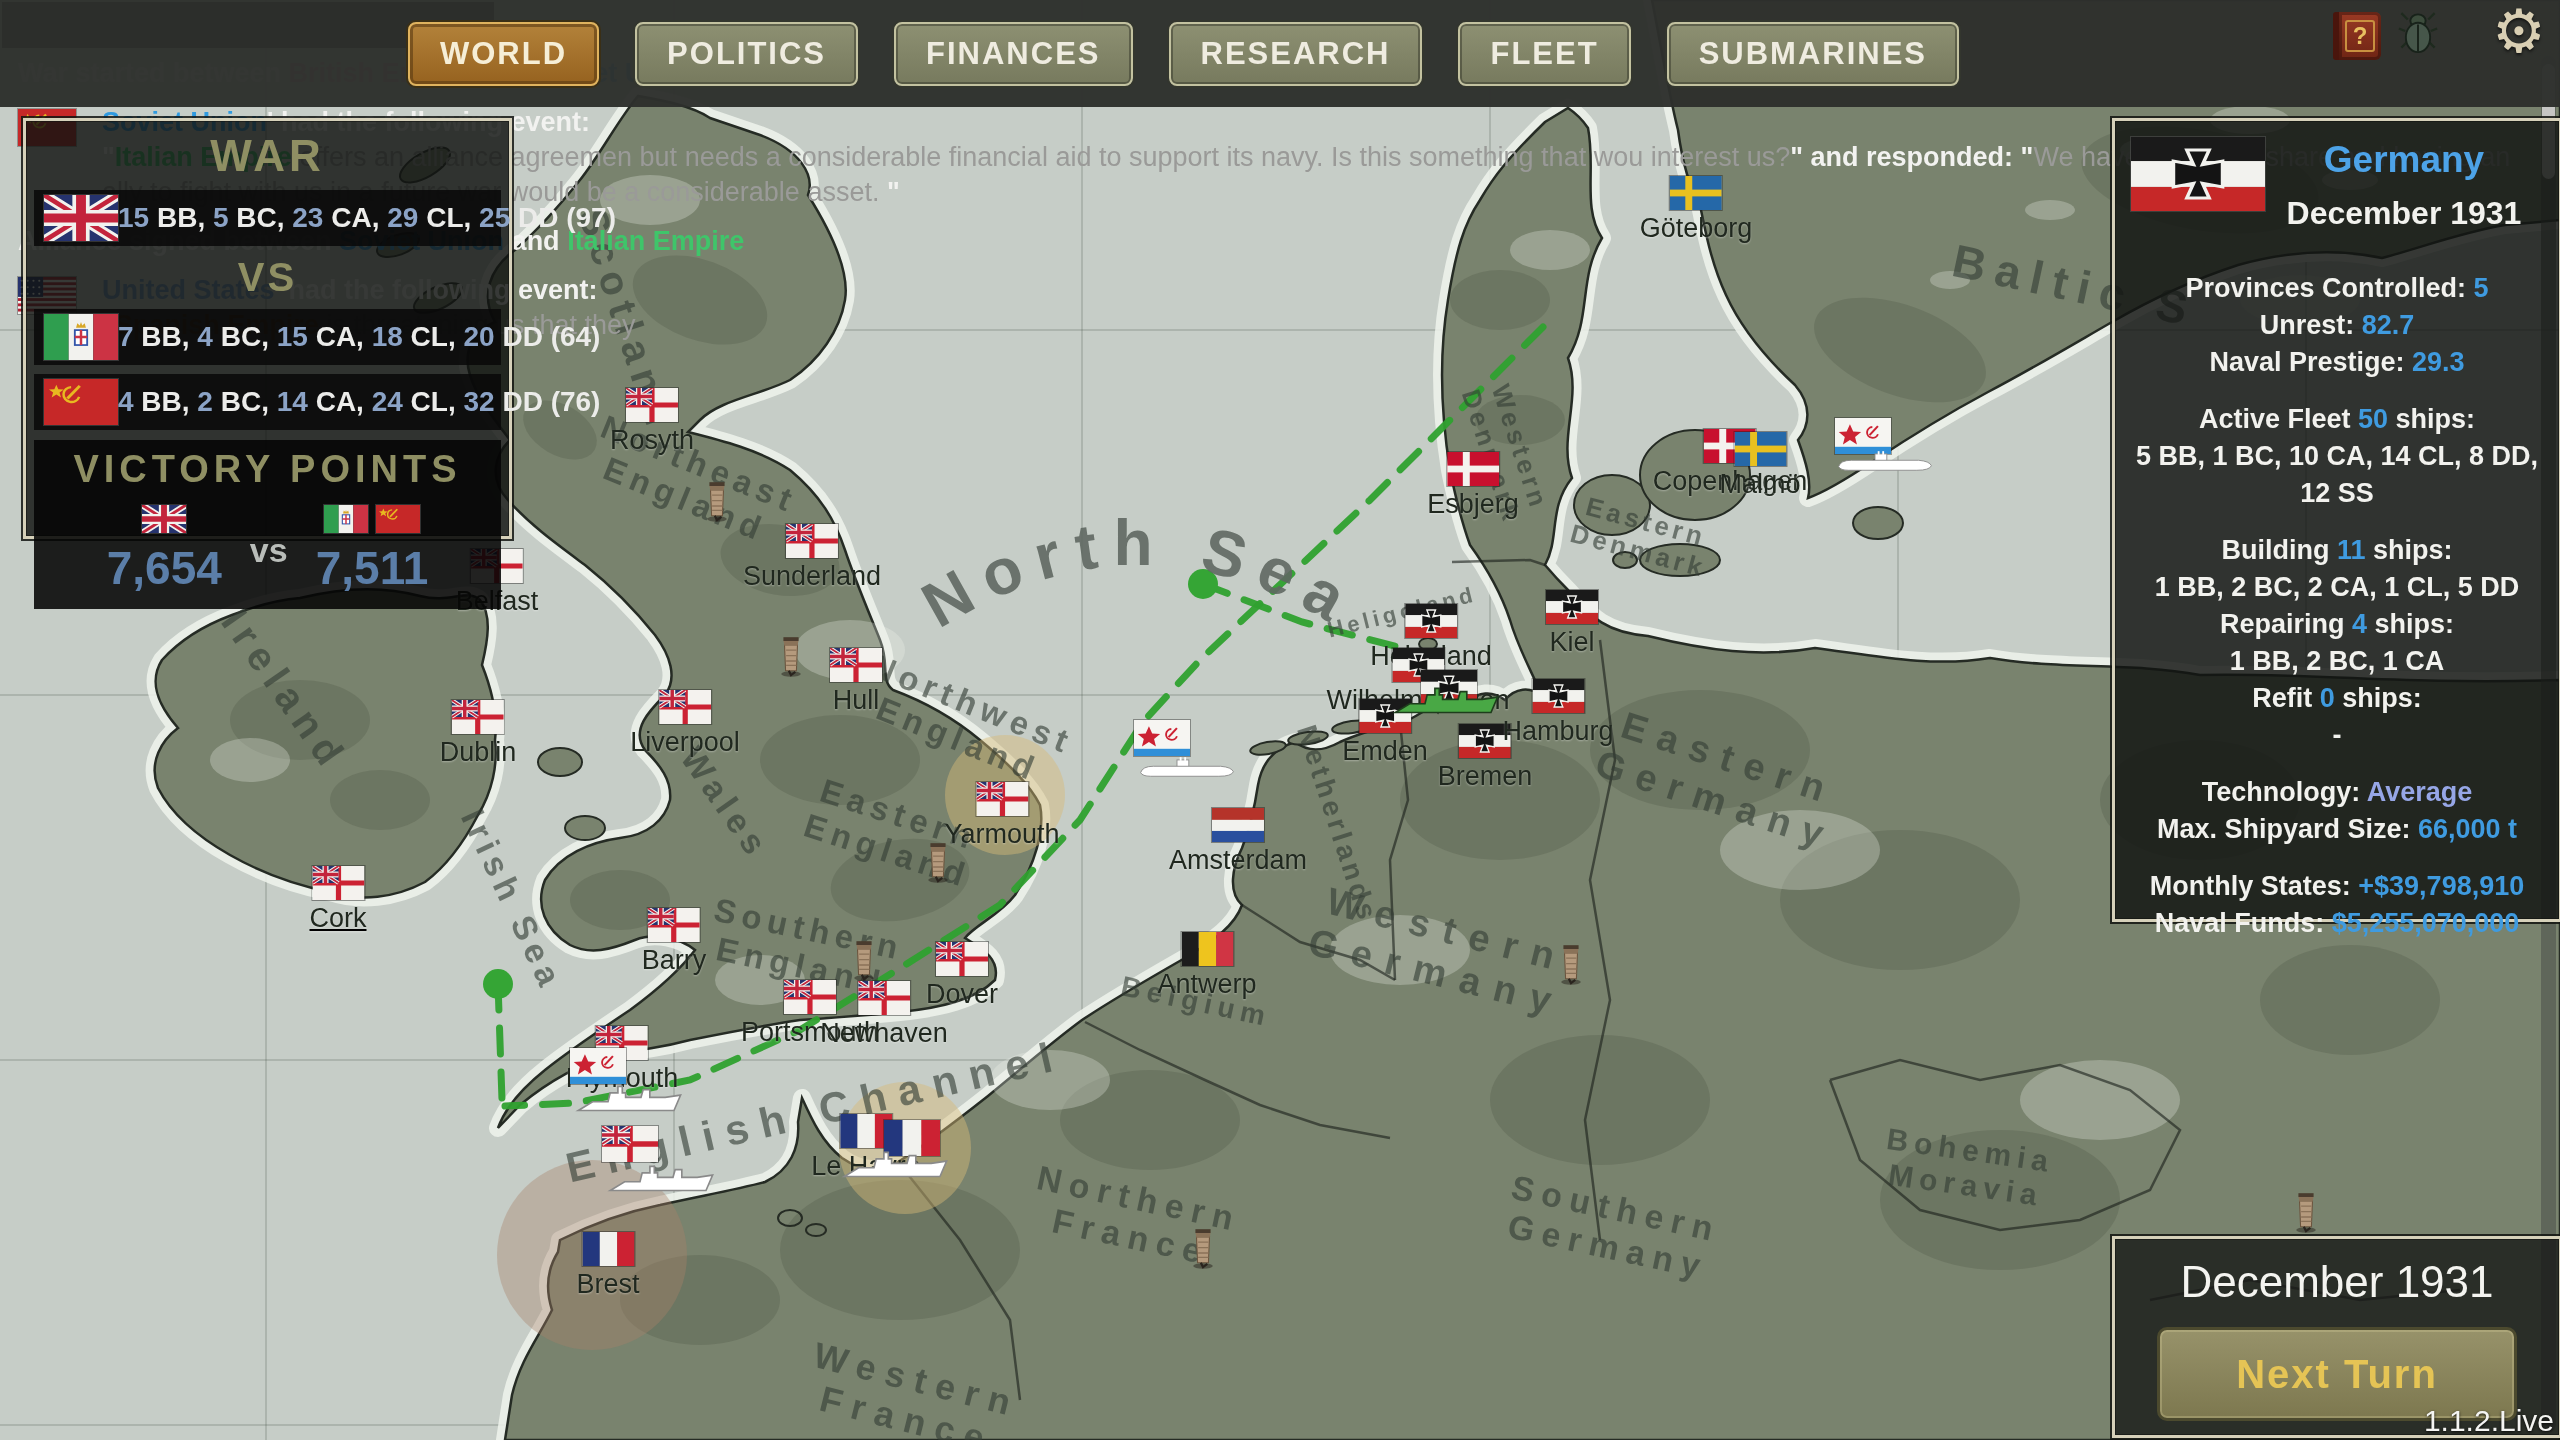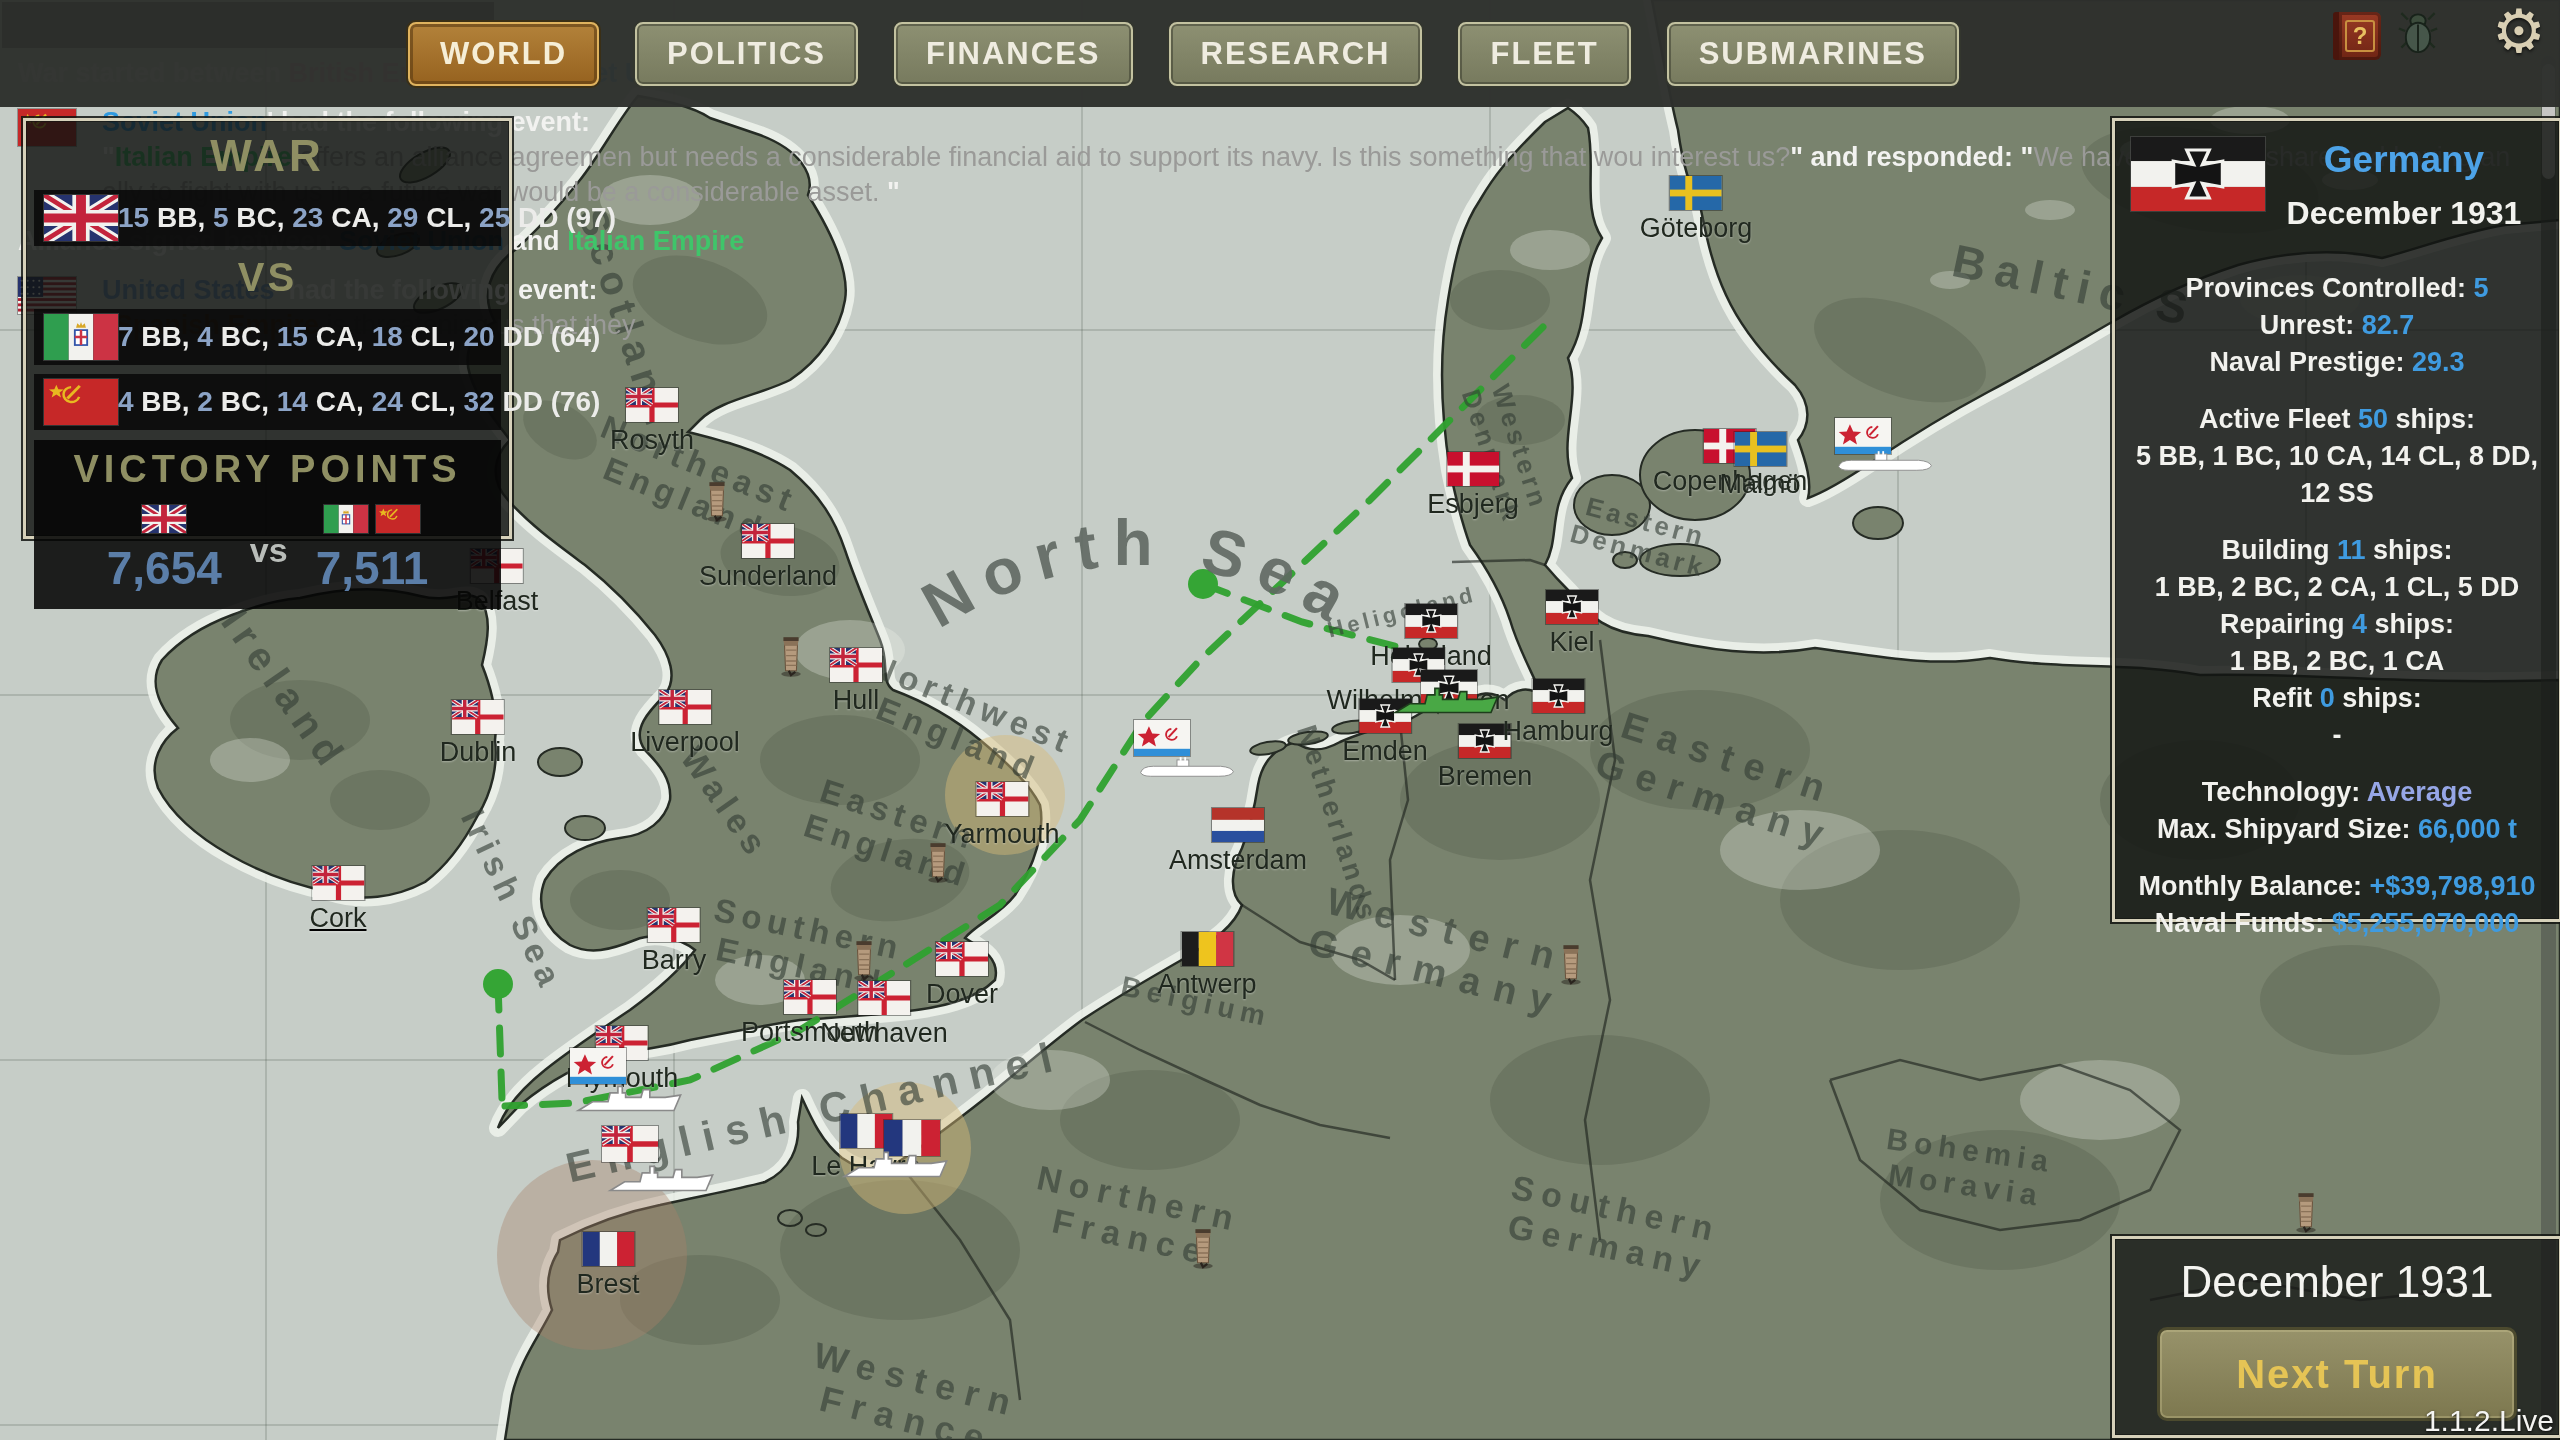--- a/index.html
+++ b/index.html
@@ -255,21 +255,21 @@
    <g transform="scale(0.5)">
                 <rect width="60" height="40" fill="#26336e"></rect>
 <path d="M0 0 L60 40 M60 0 L0 40" stroke="#f2f2ee" stroke-width="9"></path>
 <path d="M0 0 L60 40 M60 0 L0 40" stroke="#c3243c" stroke-width="4"></path>
 <path d="M30 0 V40 M0 20 H60" stroke="#f2f2ee" stroke-width="14"></path>
 <path d="M30 0 V40 M0 20 H60" stroke="#c3243c" stroke-width="8"></path>
               </g>
             </svg></div>
     <div class="pname">Rosyth</div>
         </div>
-        <div class="port" style="left: 768px; top: 558px;">
+        <div class="port" style="left: 812px; top: 558px;">
           <div class="pflag"><svg viewBox="0 0 60 40" width="100%" height="100%" preserveAspectRatio="none">
               <rect width="60" height="40" fill="#f4f2ee"></rect>
    <path d="M30 0 V40" stroke="#cc2233" stroke-width="6"></path>
               <path d="M0 20 H60" stroke="#cc2233" stroke-width="6"></path>
    <g transform="scale(0.5)">
                 <rect width="60" height="40" fill="#26336e"></rect>
 <path d="M0 0 L60 40 M60 0 L0 40" stroke="#f2f2ee" stroke-width="9"></path>
 <path d="M0 0 L60 40 M60 0 L0 40" stroke="#c3243c" stroke-width="4"></path>
 <path d="M30 0 V40 M0 20 H60" stroke="#f2f2ee" stroke-width="14"></path>
 <path d="M30 0 V40 M0 20 H60" stroke="#c3243c" stroke-width="8"></path>
@@ -822,21 +822,21 @@
         <div class="cpline"><span class="cv-w">Building </span><span class="cv-b">11</span><span class="cv-w"> ships:</span></div>
         <div class="cpline"><span class="cv-w">1 BB, 2 BC, 2 CA, 1 CL, 5 DD</span></div>
         <div class="cpline"><span class="cv-w">Repairing </span><span class="cv-b">4</span><span class="cv-w"> ships:</span></div>
         <div class="cpline"><span class="cv-w">1 BB, 2 BC, 1 CA</span></div>
         <div class="cpline"><span class="cv-w">Refit </span><span class="cv-b">0</span><span class="cv-w"> ships:</span></div>
         <div class="cpline"><span class="cv-w">-</span></div>
         <div class="cpline spacer"></div>
         <div class="cpline"><span class="cv-w">Technology: </span><span class="cv-p">Average</span></div>
         <div class="cpline"><span class="cv-w">Max. Shipyard Size: </span><span class="cv-b">66,000 t</span></div>
         <div class="cpline spacer"></div>
-        <div class="cpline"><span class="cv-w">Monthly Balance: </span><span class="cv-b">+$39,798,910</span></div>
+        <div class="cpline"><span class="cv-w">Monthly States: </span><span class="cv-b">+$39,798,910</span></div>
         <div class="cpline"><span class="cv-w">Naval Funds: </span><span class="cv-b">$5,255,070,000</span></div>
       </div>
   </div>
 
   <div id="logpanel">
     <div id="loghead">
       <div id="logmin">—</div>
     </div>
     <div id="logbody">
         <div class="logentry">

